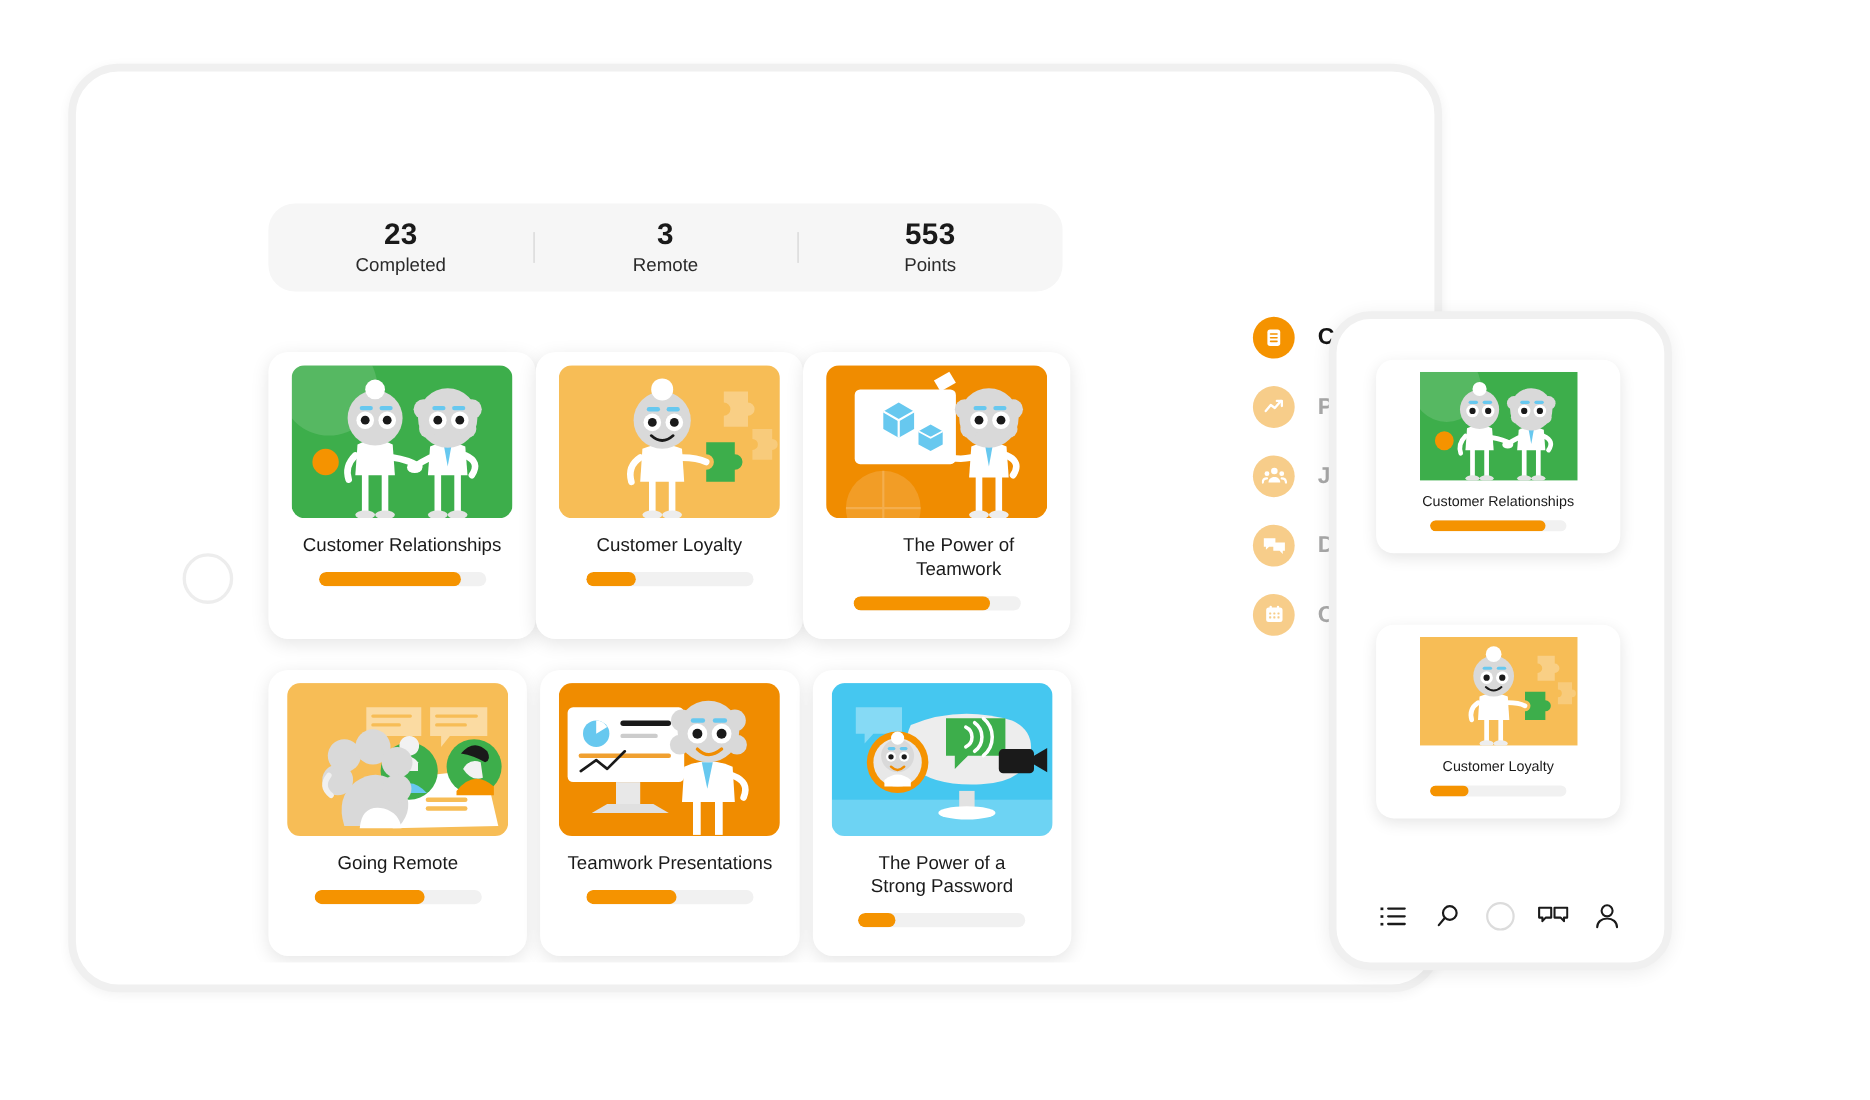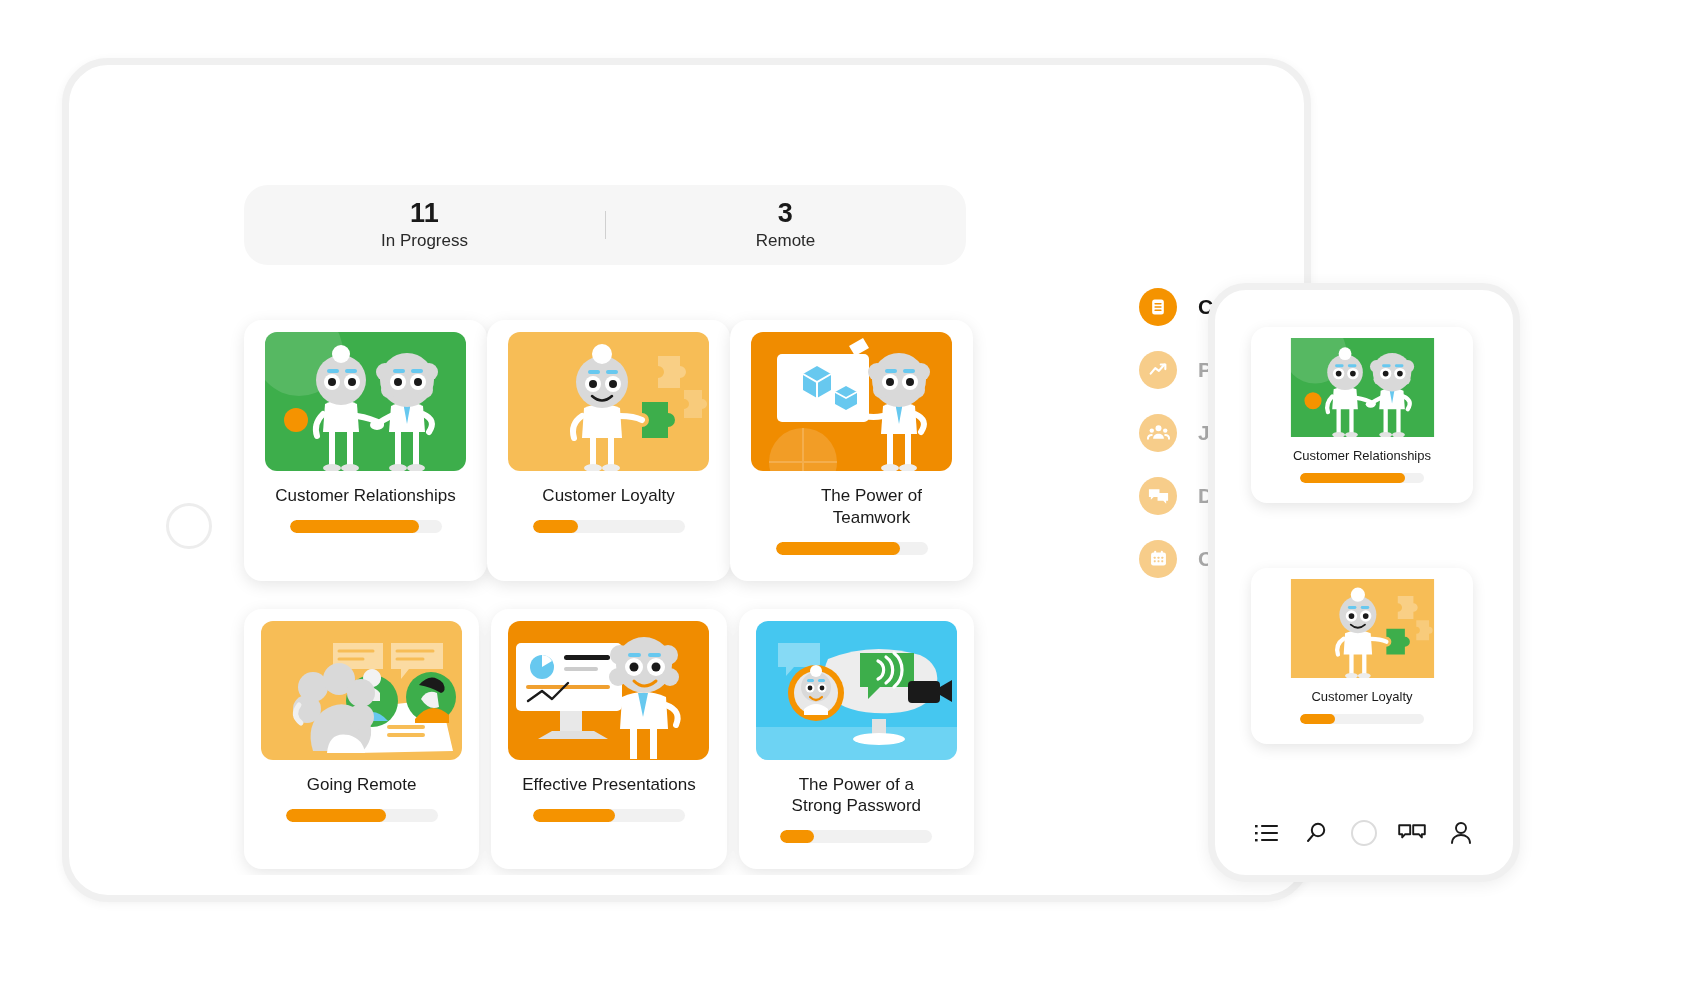--- a/index.html
+++ b/index.html
@@ -116,26 +116,30 @@
 
   <div class="connector"></div>
 
   <div class="tablet">
     <div class="tablet-home"></div>
 
     <div class="tablet-screen">
 
       <div class="stats" id="stats-bar">
           <div class="stat">
-            <div class="stat-val">11</div>
-            <div class="stat-lbl">In Progress</div>
+            <div class="stat-val">23</div>
+            <div class="stat-lbl">Completed</div>
           </div>
           <div class="stat">
             <div class="stat-val">3</div>
             <div class="stat-lbl">Remote</div>
+          </div>
+          <div class="stat">
+            <div class="stat-val">553</div>
+            <div class="stat-lbl">Points</div>
           </div>
         </div>
 
       <div class="grid" id="course-grid">
           <div class="grid-row" style="margin-top: 0px;">
             <div class="course-card">
               <div class="thumb">
                 <svg viewBox="0 0 201 139" width="201" height="139">
   <rect width="201" height="139" fill="#3dae4b"></rect>
   <circle cx="34" cy="20" r="44" fill="#ffffff" opacity=".13"></circle>
@@ -319,21 +323,21 @@
                   <circle cx="162" cy="56" r="9" fill="#d9d9d9"></circle>
   <rect x="120" y="32" width="13" height="4" rx="2" fill="#67c8ef"></rect>
   <rect x="140" y="32" width="13" height="4" rx="2" fill="#67c8ef"></rect>
   <circle cx="126" cy="46" r="9" fill="#ffffff"></circle>
                   <circle cx="126" cy="46" r="4.5" fill="#1a1a1a"></circle>
   <circle cx="148" cy="46" r="9" fill="#ffffff"></circle>
                   <circle cx="148" cy="46" r="4.5" fill="#1a1a1a"></circle>
   <path d="M126 60 q10 10 22 0" stroke="#f08c00" stroke-width="3" fill="none" stroke-linecap="round"></path>
   </svg>
               </div>
-              <div class="c-title" style="white-space: pre-line;">Effective Presentations</div>
+              <div class="c-title" style="white-space: pre-line;">Teamwork Presentations</div>
               <div class="pbar">
                 <div class="pfill" style="width: 54%;"></div>
               </div>
             </div>
             <div class="course-card">
               <div class="thumb">
                 <svg viewBox="0 0 201 139" width="201" height="139">
   <rect width="201" height="139" fill="#45c7f0"></rect>
   <rect x="0" y="106" width="201" height="33" fill="#ffffff" opacity=".22"></rect>
   <path d="M22 22 h42 v24 h-26 l-8 9 v-9 h-8 z" fill="#ffffff" opacity=".35"></path>

